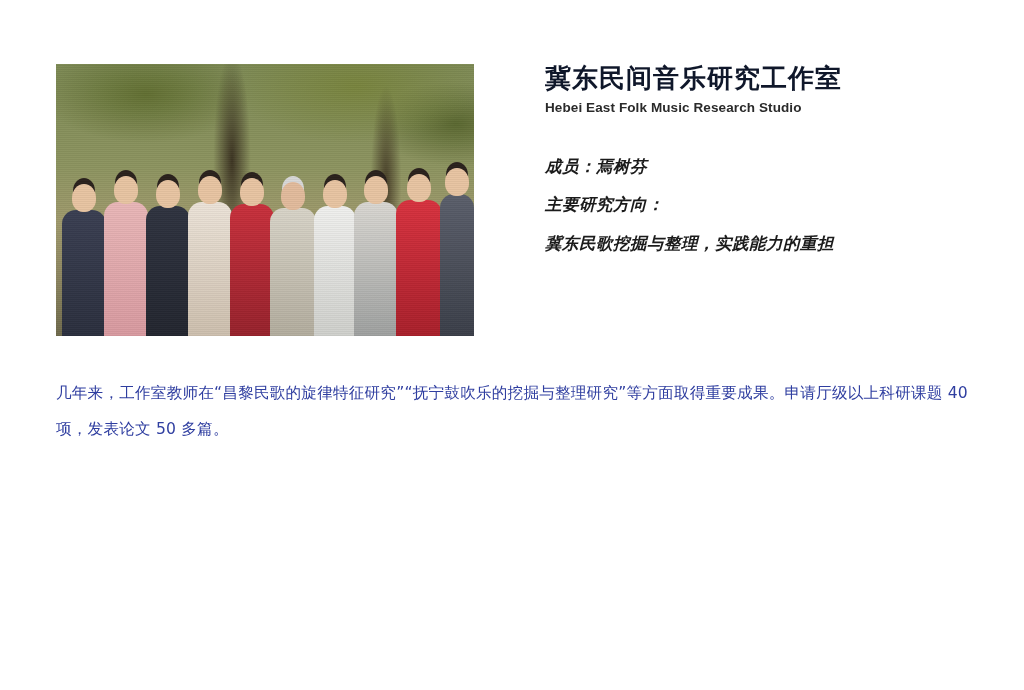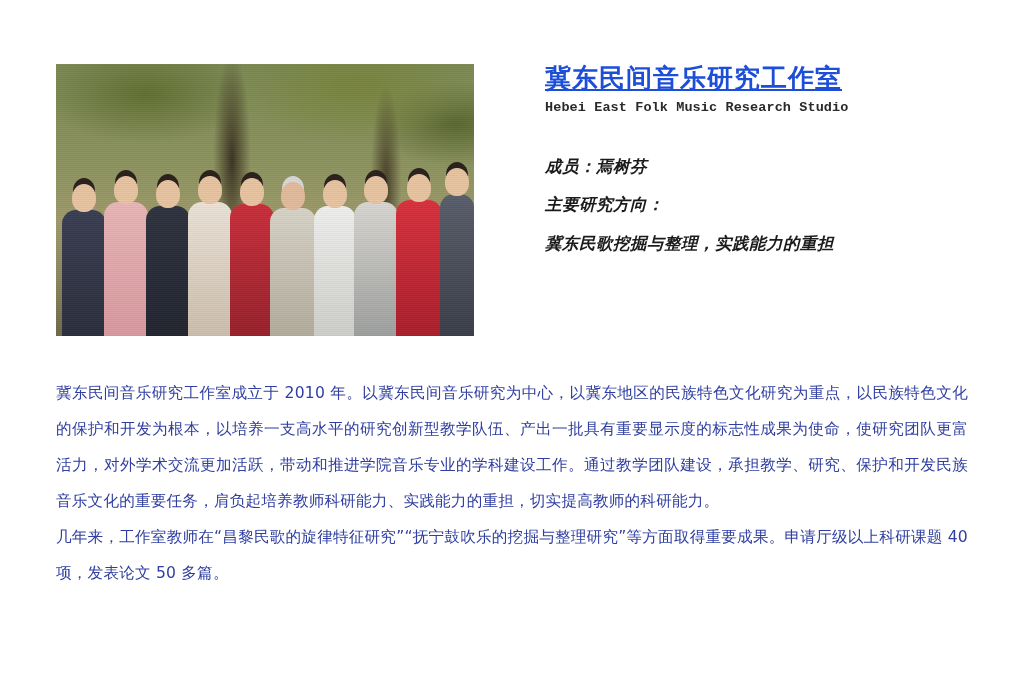--- a/index.html
+++ b/index.html
@@ -82,28 +82,27 @@
   .title-block {
     position: absolute;
     left: 545px;
     top: 62px;
     width: 440px;
   }
   .title-cn {
     font-family: "DejaVu Sans", "Liberation Sans", sans-serif;
     font-size: 26px;
     font-weight: bold;
-    color: #1d4ed8;
+    color: #0f172a;
     letter-spacing: 1px;
     line-height: 1.28;
-    text-decoration: underline;
   }
   .title-en {
     margin-top: 5px;
-    font-family: Liberation Mono, monospace;
+    font-family: Liberation Sans, sans-serif;
     font-size: 13.5px;
     font-weight: bold;
     color: #2a2a2a;
     letter-spacing: 0.1px;
   }
 
   .meta-block {
     position: absolute;
     left: 545px;
     top: 156px;
@@ -188,17 +187,16 @@
     <div class="title-en">Hebei East Folk Music Research Studio</div>
   </div>
 
   <div class="meta-block">
     <div class="meta-line">成员：焉树芬</div>
     <div class="meta-line">主要研究方向：</div>
     <div class="meta-line last">冀东民歌挖掘与整理，实践能力的重担</div>
   </div>
 
   <div class="body-text">
-    <p>冀东民间音乐研究工作室成立于 2010 年。以冀东民间音乐研究为中心，以冀东地区的民族特色文化研究为重点，以民族特色文化的保护和开发为根本，以培养一支高水平的研究创新型教学队伍、产出一批具有重要显示度的标志性成果为使命，使研究团队更富活力，对外学术交流更加活跃，带动和推进学院音乐专业的学科建设工作。通过教学团队建设，承担教学、研究、保护和开发民族音乐文化的重要任务，肩负起培养教师科研能力、实践能力的重担，切实提高教师的科研能力。</p>
     <p>几年来，工作室教师在“昌黎民歌的旋律特征研究”“抚宁鼓吹乐的挖掘与整理研究”等方面取得重要成果。申请厅级以上科研课题 40 项，发表论文 50 多篇。</p>
   </div>
 
 </div>
 
 </body></html>

